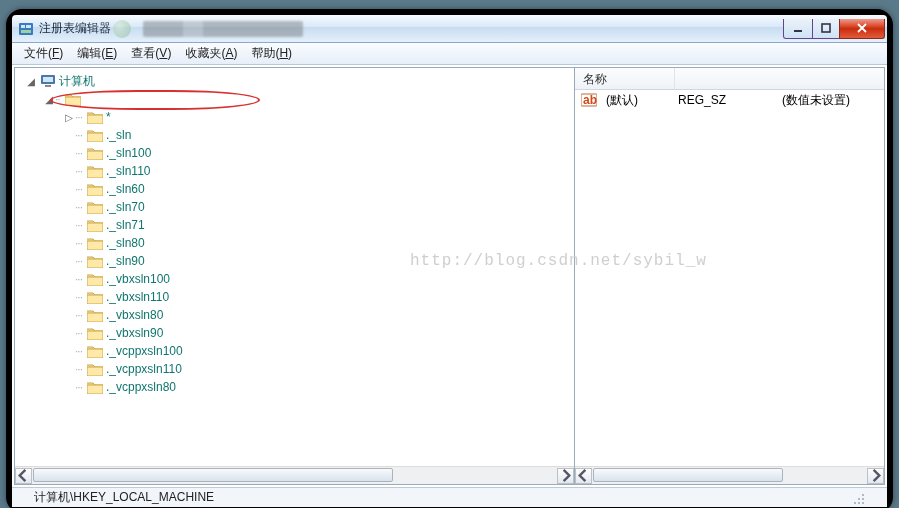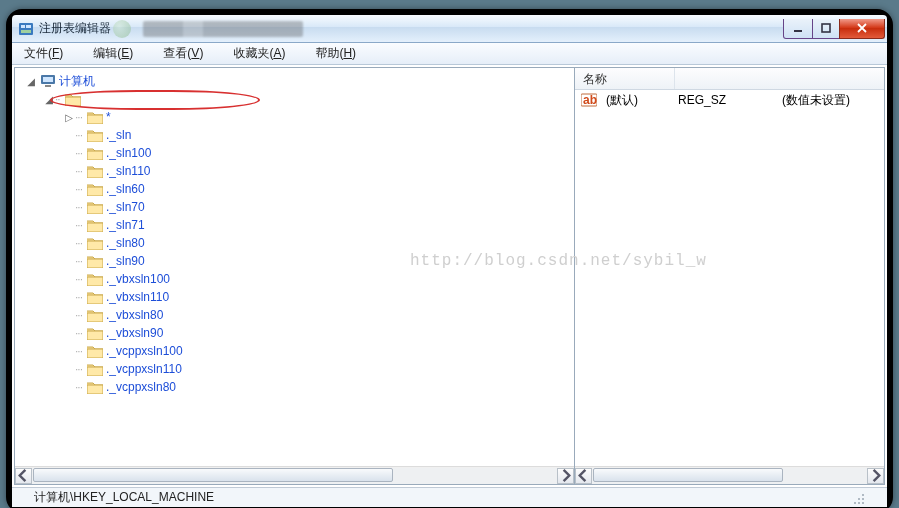--- a/index.html
+++ b/index.html
@@ -11,35 +11,35 @@
 .title-text { flex:0 0 auto; color:#1a2a3a; font-size:12px; }
 .title-strip { margin-left:12px; height:16px; width:160px; background:linear-gradient(90deg,#555 0 40px,#888 40px 60px,#555 60px 100%); opacity:.35; border-radius:2px; filter:blur(1px); }
 .title-bubble { margin-left:2px; width:18px; height:18px; border-radius:50%; background:radial-gradient(circle at 35% 35%,#cfe8d0,#7fb080); opacity:.5; }
 .title-spacer { flex:1; }
 .winbtns { display:flex; height:20px; margin-right:2px; }
 .winbtn { width:30px; height:20px; border:1px solid #648; border-top:none; display:flex; align-items:center; justify-content:center; background:linear-gradient(#eaf2fa,#cfe2f5); color:#334; margin-left:-1px; }
 .winbtn:first-child { border-radius:0 0 0 3px; }
 .winbtn.max { width:28px; }
 .winbtn.close { width:46px; background:linear-gradient(#f29a8a,#d43a1a 45%,#c62a0a 46%,#e25a3a); color:#fff; border-color:#8a2a1a; border-radius:0 0 3px 0; }
 .winbtn svg { width:12px; height:12px; }
-.menubar { height:22px; background:linear-gradient(#fafcff,#e6eef8); border-bottom:1px solid #b8c8d8; display:flex; align-items:center; padding-left:6px; gap:18px; }
+.menubar { height:22px; background:linear-gradient(#fafcff,#e6eef8); border-bottom:1px solid #b8c8d8; display:flex; align-items:center; padding-left:6px; gap:2px; }
 .menu-item { padding:2px 6px; color:#222; }
 .menu-item u { text-decoration:underline; }
 .client { flex:1; display:flex; border:1px solid #9ab; margin:2px; overflow:hidden; }
 .pane { display:flex; flex-direction:column; overflow:hidden; }
 .left-pane { width:560px; border-right:1px solid #9ab; background:#fff; }
 .right-pane { flex:1; background:#fff; }
 .tree { flex:1; overflow:hidden; padding:4px 2px; position:relative; }
 .row { height:18px; display:flex; align-items:center; white-space:nowrap; }
 .exp { width:12px; text-align:center; color:#666; font-size:10px; }
 .folder-icon { width:16px; height:14px; margin:0 3px; }
 .folder-icon svg { width:16px; height:14px; display:block; }
 .pc-icon { width:16px; height:16px; margin:0 3px; }
 .pc-icon svg { width:16px; height:16px; display:block; }
-.node-label { color:#1d4ed8; }
+.node-label { color:#0f766e; }
 .dotted { color:#aaa; letter-spacing:-1px; margin:0 2px 0 0; font-size:10px; }
 .circle-mark { position:absolute; left:35px; top:22px; width:210px; height:20px; border:2px solid #d83030; border-radius:50%/60%; pointer-events:none; }
 .col-head { height:22px; border-bottom:1px solid #cfd8e2; display:flex; background:linear-gradient(#fdfdfe,#eef2f7); }
 .col { padding:3px 8px; border-right:1px solid #dde4ec; color:#333; }
 .list-row { height:20px; display:flex; align-items:center; }
 .ab-icon { width:16px; height:16px; margin:0 3px 0 6px; }
 .ab-icon svg { width:16px; height:16px; }
 .cell { padding:0 6px; color:#000; }
 .hscroll { height:18px; background:#f0f0f0; display:flex; align-items:center; border-top:1px solid #dcdcdc; }
 .sc-btn { width:17px; height:16px; background:linear-gradient(#fdfdfd,#e4e8ee); border:1px solid #b8c0c8; display:flex; align-items:center; justify-content:center; }

